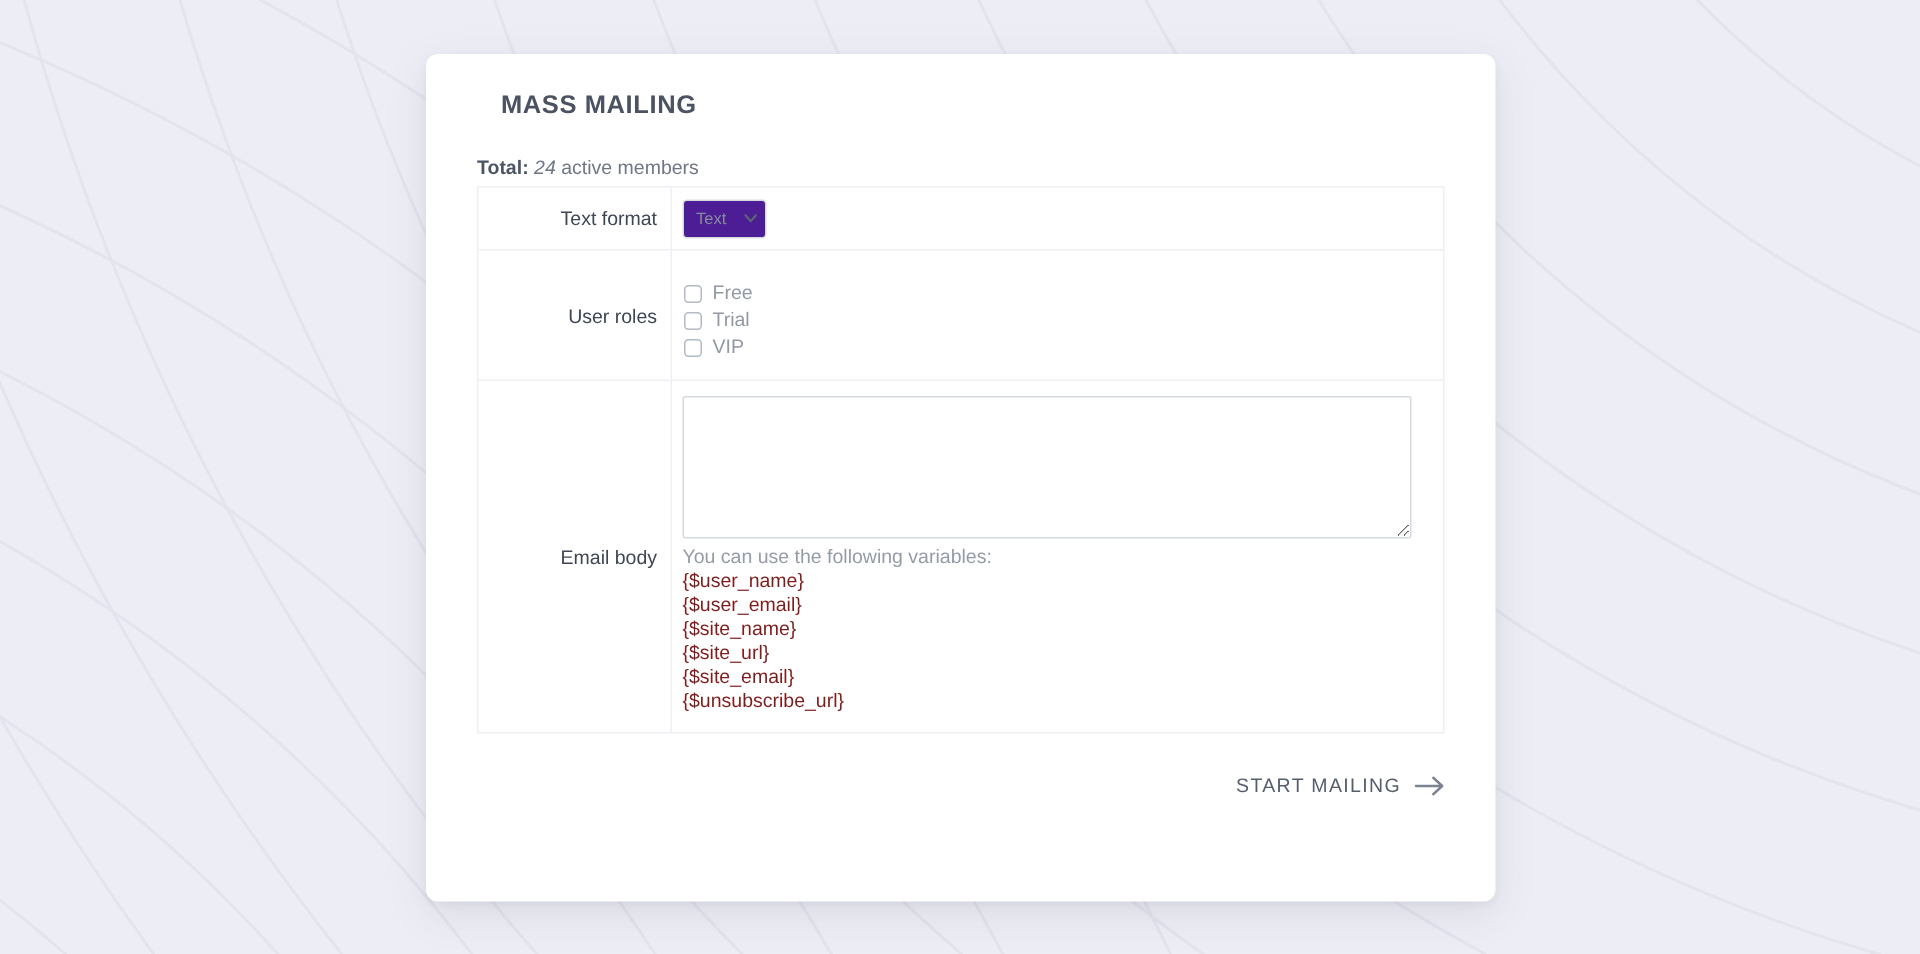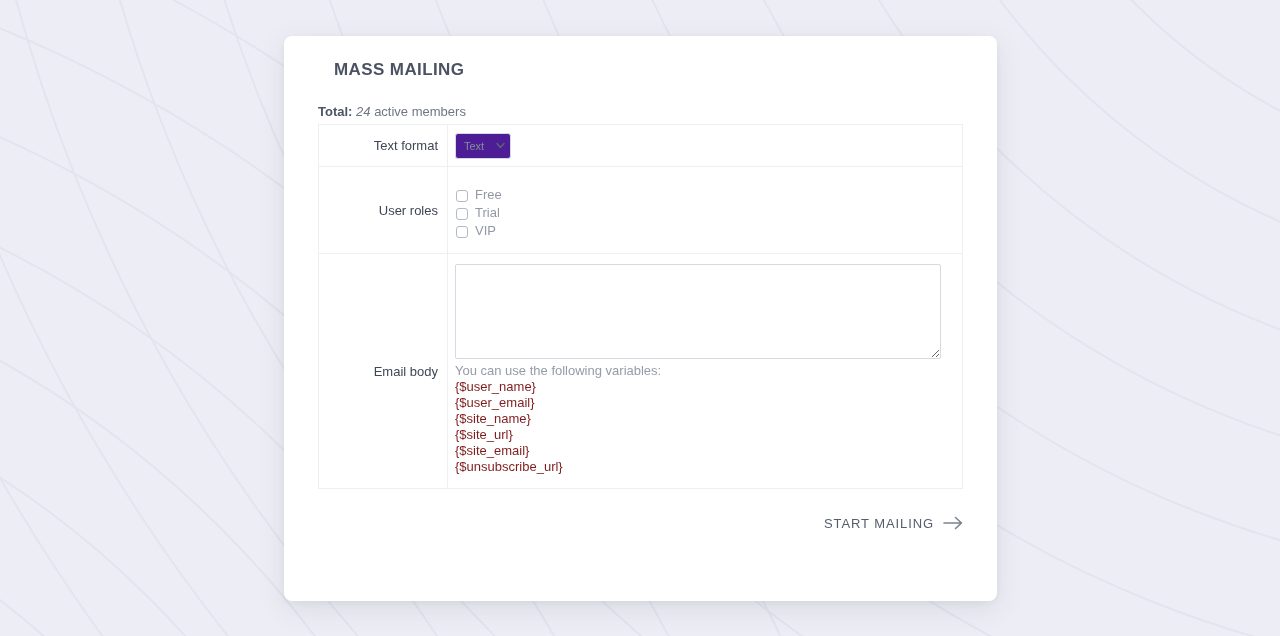--- a/index.html
+++ b/index.html
@@ -182,20 +182,21 @@
     line-height: 16px;
     color: #7f1d1d;
   }
   .footer {
     display: flex;
     justify-content: flex-end;
     margin-top: 23px;
   }
   .submit-btn {
     display: flex;
+    align-items: center;
     gap: 9px;
     background: none;
     border: none;
     padding: 4px 0;
     font-family: "Liberation Sans", sans-serif;
     font-size: 13px;
     font-weight: 500;
     letter-spacing: 0.9px;
     color: #565e6c;
     cursor: pointer;

